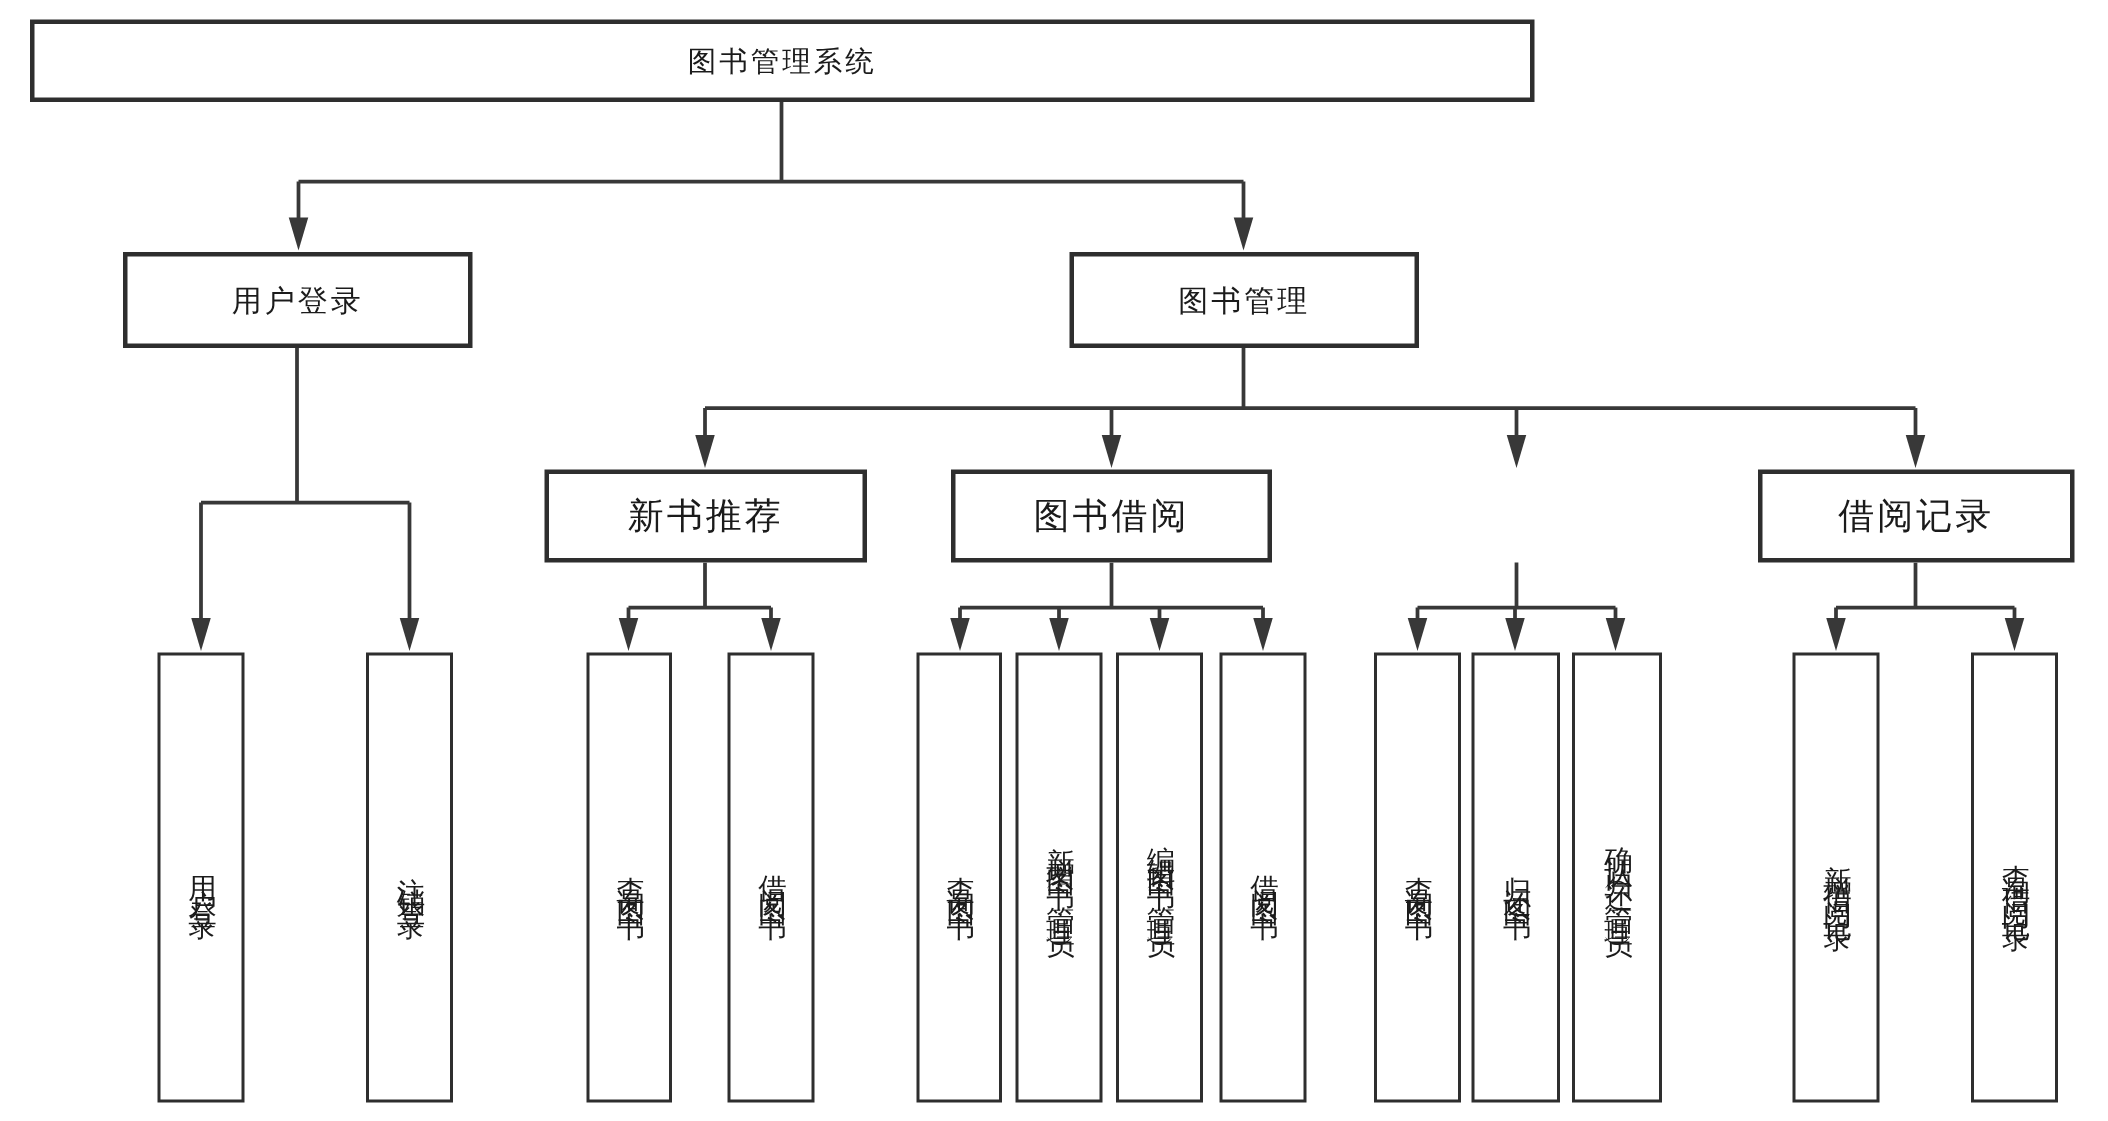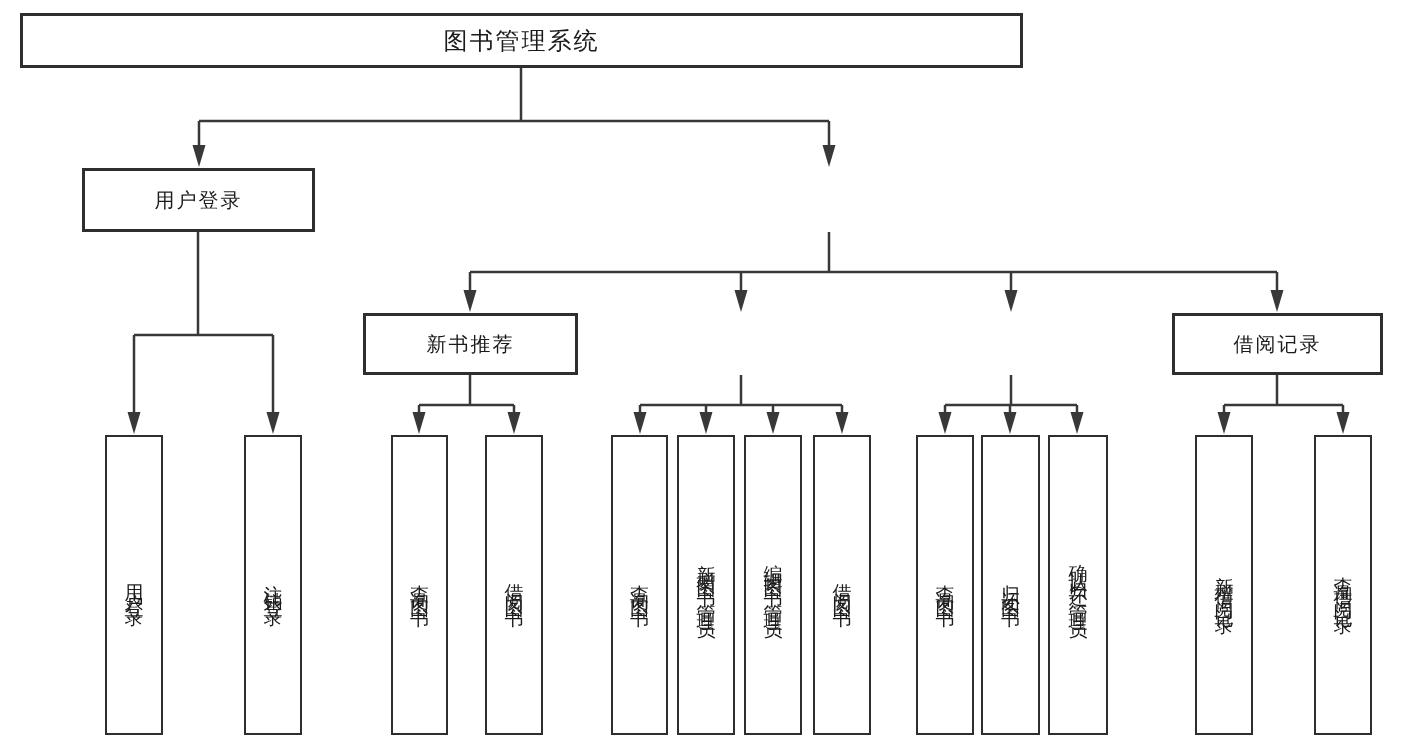--- a/index.html
+++ b/index.html
@@ -7,23 +7,23 @@
     position:relative; width:1405px; height:747px; background:#ffffff;
     font-family:"Liberation Sans", sans-serif; overflow:hidden;
   }
   svg.connectors { position:absolute; left:0; top:0; z-index:1; }
   .node {
     position:absolute; box-sizing:border-box; background:#ffffff;
     border:3px solid #2e2e2e; color:#1b1b1b; z-index:2;
     display:flex; align-items:center; justify-content:center;
     text-align:center; white-space:nowrap;
   }
-  .lvl1 { font-size:24px; letter-spacing:2px; }
+  .lvl1 { font-size:19px; letter-spacing:2px; }
   .lvl2 { font-size:20px; letter-spacing:2px; }
-  .lvl3 { font-size:20px; letter-spacing:2px; }
+  .lvl3 { font-size:24px; letter-spacing:2px; }
   .leaf {
     border-width:2px; font-size:19px; letter-spacing:8px;
     writing-mode:vertical-rl; text-orientation:mixed; white-space:normal;
     top:435px; height:300px;
   }
   .watermark {
     position:absolute; right:13px; bottom:6px; z-index:3;
     font-size:17px; letter-spacing:0.5px; color:rgba(157,161,168,0.95);
   }
 </style>
@@ -61,22 +61,24 @@
       <path d="M1010 434 L1003.5 412 L1016.5 412 Z"></path>
       <path d="M1077 434 L1070.5 412 L1083.5 412 Z"></path>
       <path d="M1224 434 L1217.5 412 L1230.5 412 Z"></path>
       <path d="M1343 434 L1336.5 412 L1349.5 412 Z"></path>
     </g>
   </svg>
 
   <div class="node lvl1" style="left:20px; top:13px; width:1003px; height:55px;">图书管理系统</div>
 
   <div class="node lvl2" style="left:82px; top:168px; width:233px; height:64px;">用户登录</div>
+  <div class="node lvl2" style="left:713px; top:168px; width:233px; height:64px;">图书管理</div>
 
   <div class="node lvl3" style="left:363px; top:313px; width:215px; height:62px;">新书推荐</div>
+  <div class="node lvl3" style="left:634px; top:313px; width:214px; height:62px;">图书借阅</div>
   <div class="node lvl3" style="left:1172px; top:313px; width:211px; height:62px;">借阅记录</div>
 
   <div class="node leaf" style="left:105px; width:58px;">用户登录</div>
   <div class="node leaf" style="left:244px; width:58px;">注销登录</div>
 
   <div class="node leaf" style="left:391px; width:57px;">查询图书</div>
   <div class="node leaf" style="left:485px; width:58px;">借阅图书</div>
 
   <div class="node leaf" style="left:611px; width:57px;">查询图书</div>
   <div class="node leaf" style="left:677px; width:58px;">新增图书（管理员）</div>

